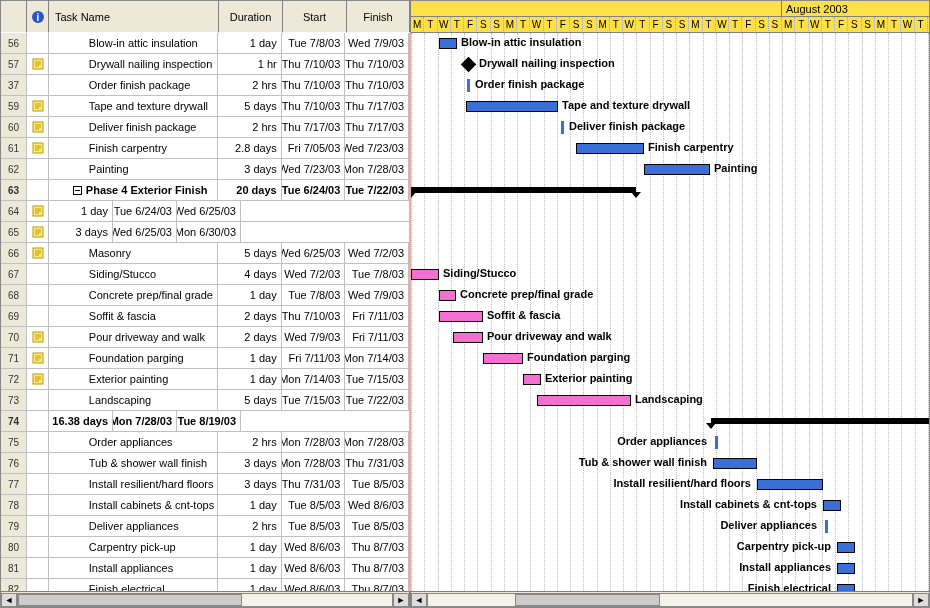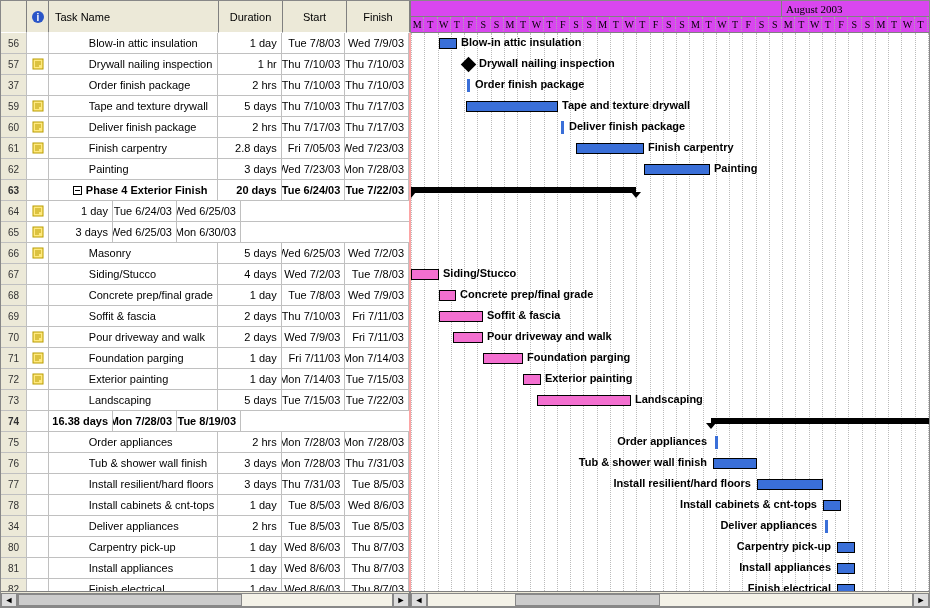--- a/index.html
+++ b/index.html
@@ -7,21 +7,21 @@
   .app { width: 930px; height: 608px; display: flex; flex-direction: column; border: 1px solid #888; overflow: hidden; background: #fff; position: relative; }
   .headers { height: 32px; display: flex; flex: 0 0 32px; border-bottom: 1px solid #808080; }
   .grid-header { display: flex; width: 410px; flex: 0 0 410px; }
   .grid-header .hcell { background: #ece9d8; border-right: 1px solid #808080; border-bottom: 1px solid #fff; display: flex; align-items: center; justify-content: center; font-size: 11px; padding: 0 4px; height: 32px; }
   .hcell.rownum { width: 26px; }
   .hcell.info  { width: 22px; }
   .hcell.name  { width: 170px; justify-content: flex-start; padding-left: 6px; }
   .hcell.dur   { width: 64px; }
   .hcell.start { width: 64px; }
   .hcell.finish{ width: 64px; border-right: 2px solid #808080; }
-  .gantt-header { flex: 1 1 auto; background: #d946ef; position: relative; overflow: hidden; font-family: Liberation Serif, serif; }
+  .gantt-header { flex: 1 1 auto; background: #fde047; position: relative; overflow: hidden; }
   .gantt-header .monthrow { height: 16px; border-bottom: 1px solid #808080; position: relative; font-size: 11px; }
   .gantt-header .monthlabel { position: absolute; top: 0; height: 16px; line-height: 16px; padding-left: 4px; border-left: 1px solid #808080; }
   .gantt-header .dayrow { height: 16px; display: flex; }
   .gantt-header .daycell { width: 13.25px; flex: 0 0 13.25px; text-align: center; font-size: 10px; line-height: 16px; border-right: 1px dotted #aaa; }
 
   .body { flex: 1 1 auto; display: flex; overflow: hidden; }
   .grid { flex: 0 0 410px; width: 410px; overflow: hidden; border-right: 2px solid #fca5a5; }
   .grid-row { display: flex; height: 21px; border-bottom: 1px solid #c0c0c0; }
   .gcell { border-right: 1px solid #c0c0c0; display: flex; align-items: center; padding: 0 4px; font-size: 11px; overflow: hidden; white-space: nowrap; }
   .gcell.rownum { width: 26px; background: #ece9d8; justify-content: center; color: #333; font-size: 10px; }
@@ -412,21 +412,21 @@
           <div class="gcell rownum">78</div>
           <div class="gcell info"></div>
           <div class="gcell name indent2">
             <span>Install cabinets &amp; cnt-tops</span>
           </div>
           <div class="gcell dur">1 day</div>
           <div class="gcell start">Tue 8/5/03</div>
           <div class="gcell finish">Wed 8/6/03</div>
         </div>
         <div class="grid-row">
-          <div class="gcell rownum">34</div>
+          <div class="gcell rownum">79</div>
           <div class="gcell info"></div>
           <div class="gcell name indent2">
             <span>Deliver appliances</span>
           </div>
           <div class="gcell dur">2 hrs</div>
           <div class="gcell start">Tue 8/5/03</div>
           <div class="gcell finish">Tue 8/5/03</div>
         </div>
         <div class="grid-row">
           <div class="gcell rownum">80</div>

